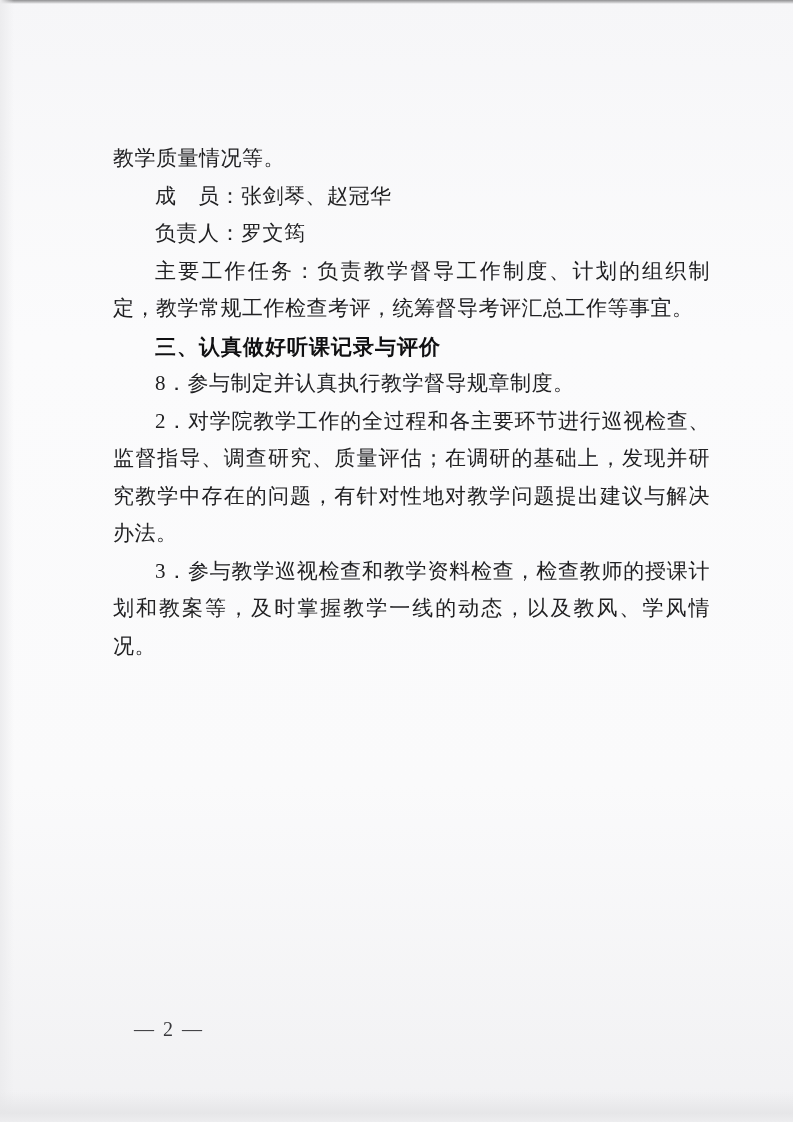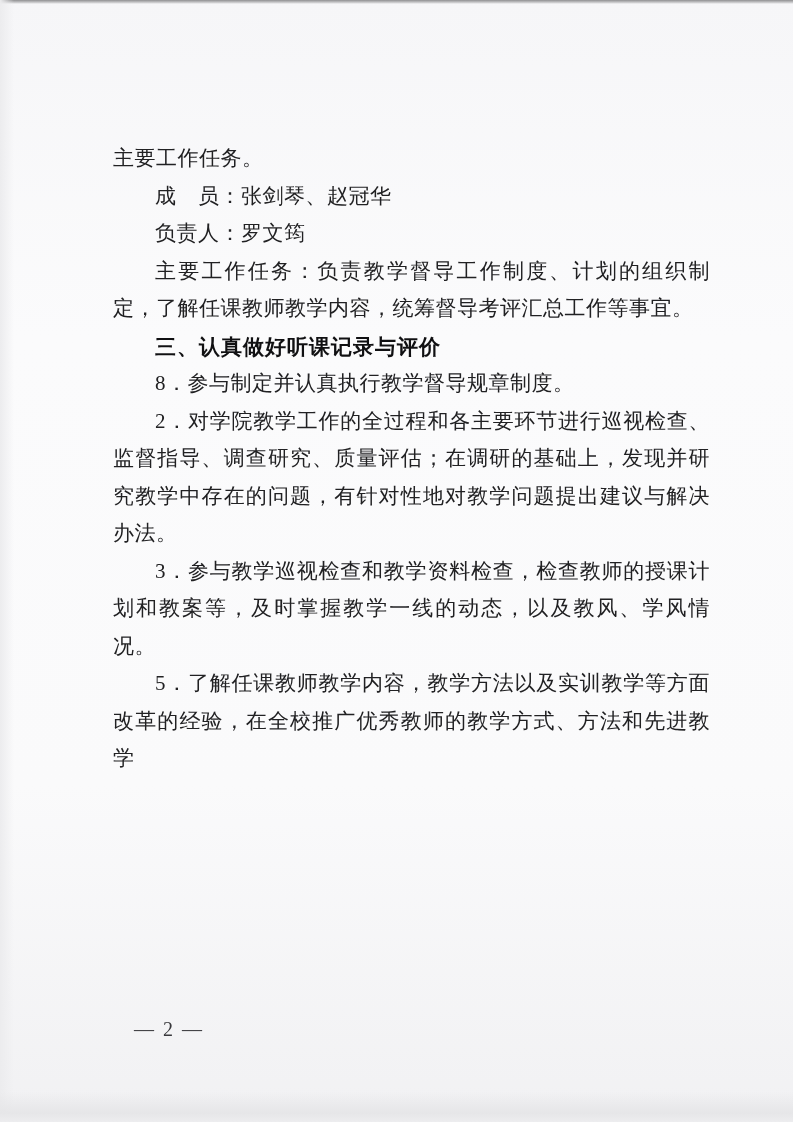--- a/index.html
+++ b/index.html
@@ -73,25 +73,24 @@
     letter-spacing: 2px;
   }
 </style>
 </head>
 <body>
 
 <div class="scan-page">
   <div class="scan-edge-top"></div>
   <div class="scan-shade-left"></div>
   <div class="doc-content" id="doc-content">
-      <p class="">主要工作任务。</p>
+      <p class="">教学质量情况等。</p>
       <p class="indent">成　员：张剑琴、赵冠华</p>
       <p class="indent">负责人：罗文筠</p>
-      <p class="indent">主要工作任务：负责教学督导工作制度、计划的组织制定，了解任课教师教学内容，统筹督导考评汇总工作等事宜。</p>
+      <p class="indent">主要工作任务：负责教学督导工作制度、计划的组织制定，教学常规工作检查考评，统筹督导考评汇总工作等事宜。</p>
       <p class="heading indent">三、认真做好听课记录与评价</p>
       <p class="indent">8．参与制定并认真执行教学督导规章制度。</p>
       <p class="indent">2．对学院教学工作的全过程和各主要环节进行巡视检查、监督指导、调查研究、质量评估；在调研的基础上，发现并研究教学中存在的问题，有针对性地对教学问题提出建议与解决办法。</p>
       <p class="indent">3．参与教学巡视检查和教学资料检查，检查教师的授课计划和教案等，及时掌握教学一线的动态，以及教风、学风情况。</p>
-      <p class="indent">5．了解任课教师教学内容，教学方法以及实训教学等方面改革的经验，在全校推广优秀教师的教学方式、方法和先进教学</p>
     </div>
   <div class="page-number">— 2 —</div>
   <div class="scan-edge-bottom"></div>
 </div>
 
 </body></html>

